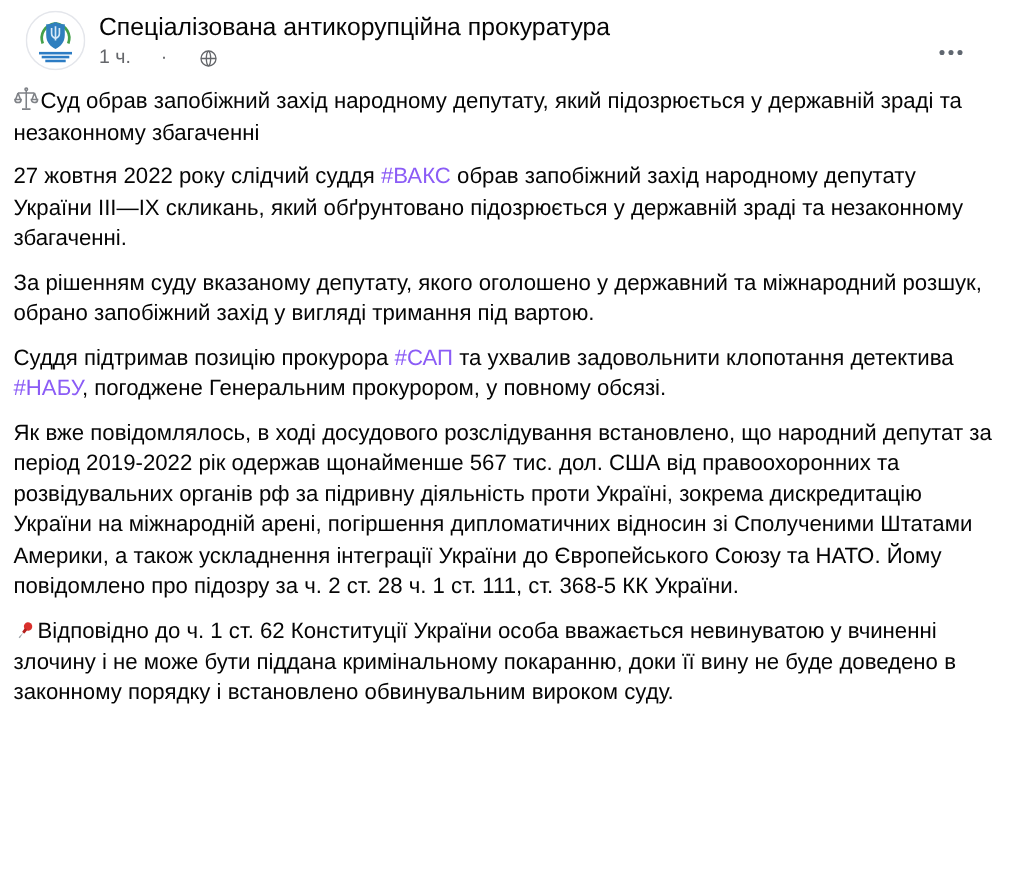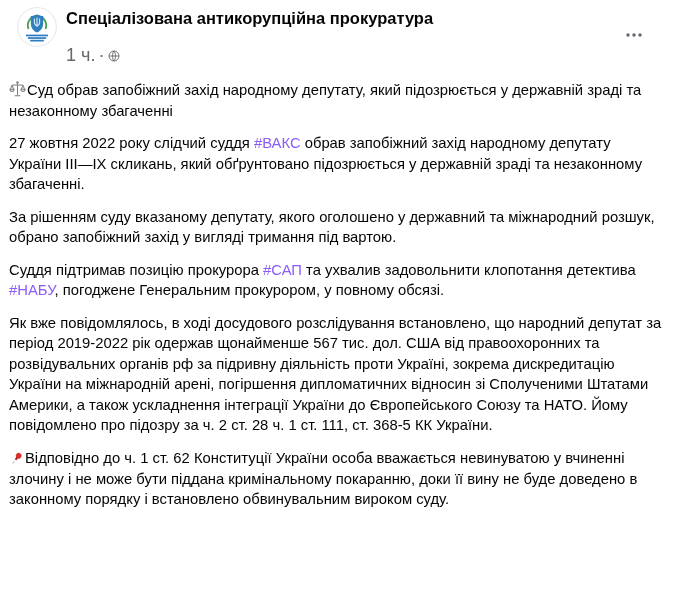--- a/index.html
+++ b/index.html
@@ -12,40 +12,40 @@
   .post-header{
     display:flex;align-items:flex-start;
     padding:7px 16px 2px 17px;
   }
   .avatar{
     width:40px;height:40px;border-radius:50%;flex:0 0 40px;
     cursor:pointer;display:block;
   }
   .header-mid{flex:1 1 auto;margin-left:9px;min-width:0;padding-top:1px;}
   .page-name{
-    font-size:16.5px;font-weight:700;line-height:20px;color:#050505;
+    font-size:16.5px;font-weight:400;line-height:20px;color:#050505;
     text-decoration:none;display:inline-block;cursor:pointer;
   }
   .meta-row{
-    display:flex;align-items:center;gap:3px;
-    font-size:18px;color:#65676b;line-height:16px;margin-top:19px;
+    display:flex;align-items:center;gap:20px;
+    font-size:13px;color:#65676b;line-height:16px;margin-top:2px;
   }
   .meta-link{color:#65676b;text-decoration:none;cursor:pointer;}
   .globe{display:inline-flex;margin-left:1px;transform:translateY(1px);}
   .options-btn{
     border:none;background:transparent;cursor:pointer;
     padding:8px;margin:10px 12px 0 0;border-radius:50%;
     display:flex;align-items:center;
   }
   
   .post-text{
     padding:3px 14px 0 9px;
     font-size:14.8px;line-height:20.5px;color:#050505;
   }
-  .para{margin:12px 0 9px 0;white-space:pre-wrap;}
+  .para{margin:0 0 9px 0;white-space:pre-wrap;}
   .para:last-child{margin-bottom:0;}
   .hashtag{color:#8b5cf6;text-decoration:none;cursor:pointer;}
   .emoji{
     display:inline-block;vertical-align:-3px;margin-right:1px;line-height:1;
   }
 </style>
 </head>
 <body>
 
 <div class="post-header">

